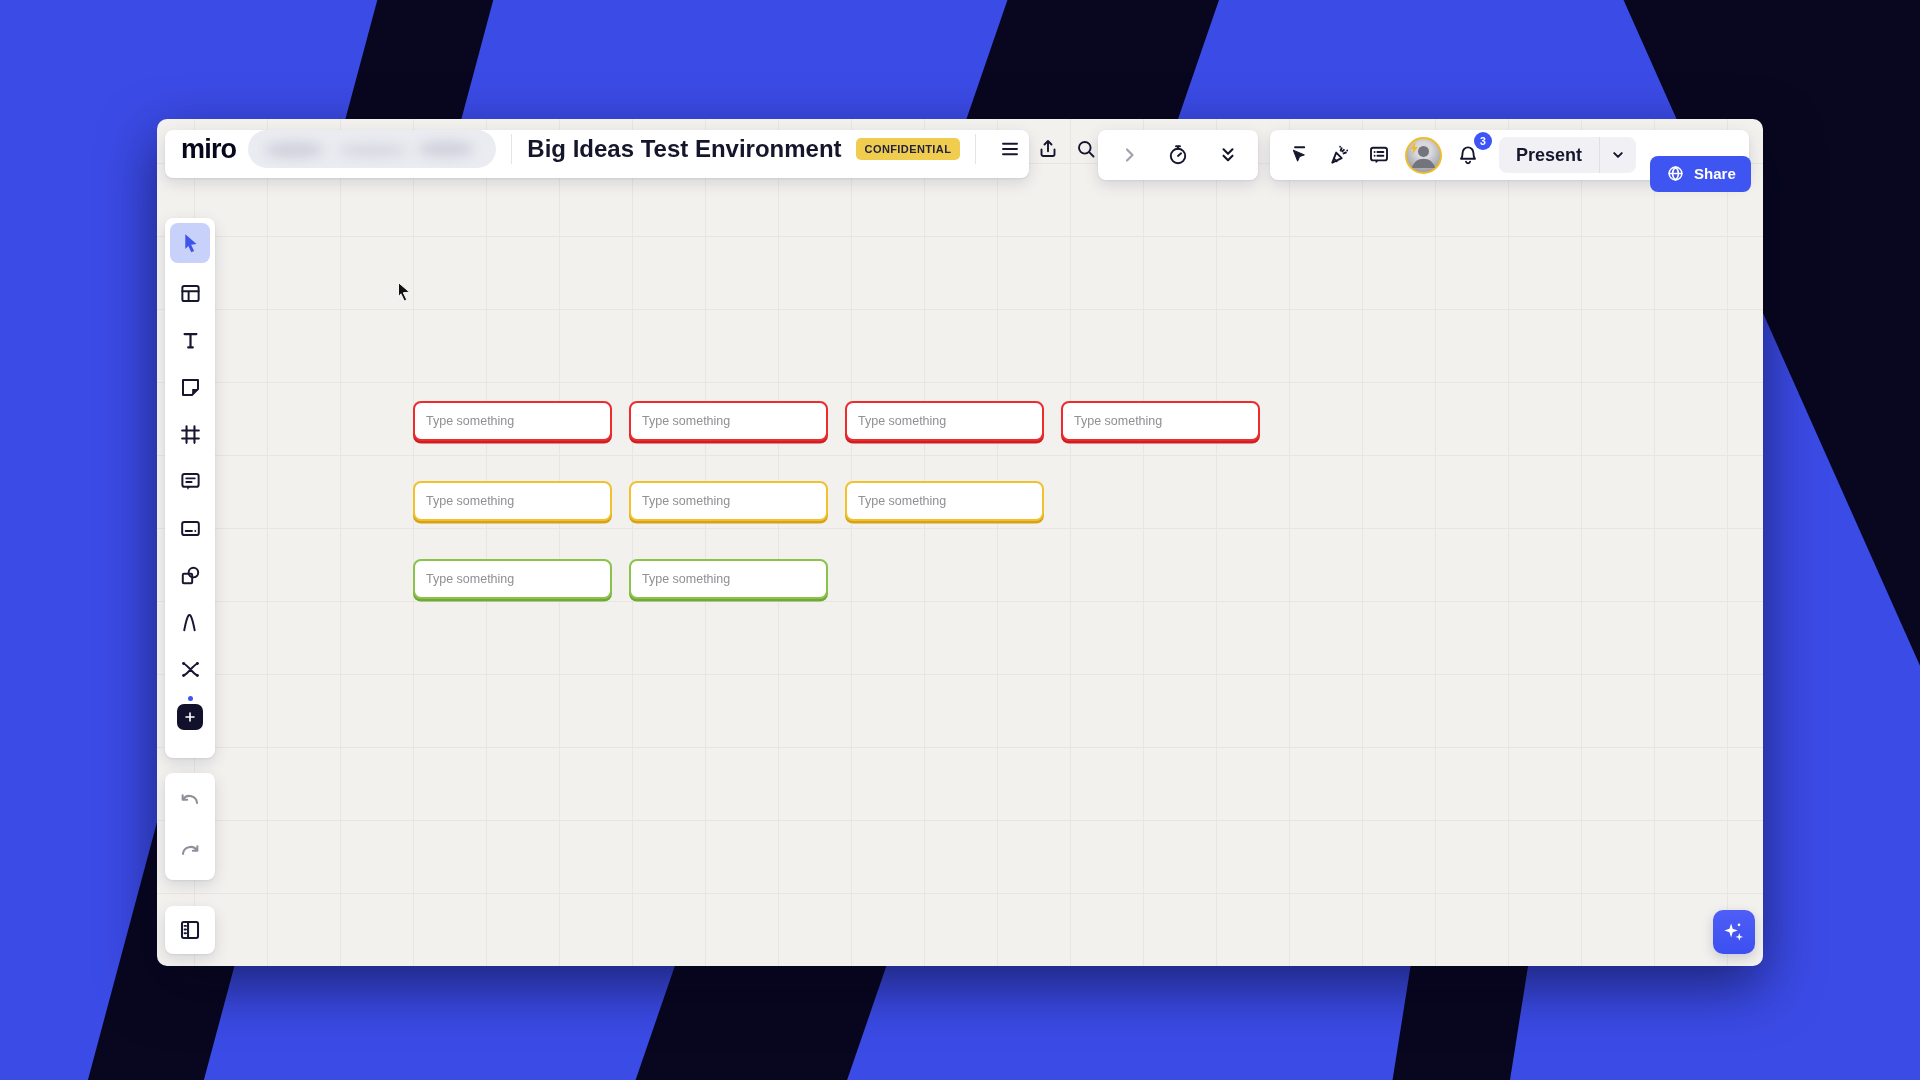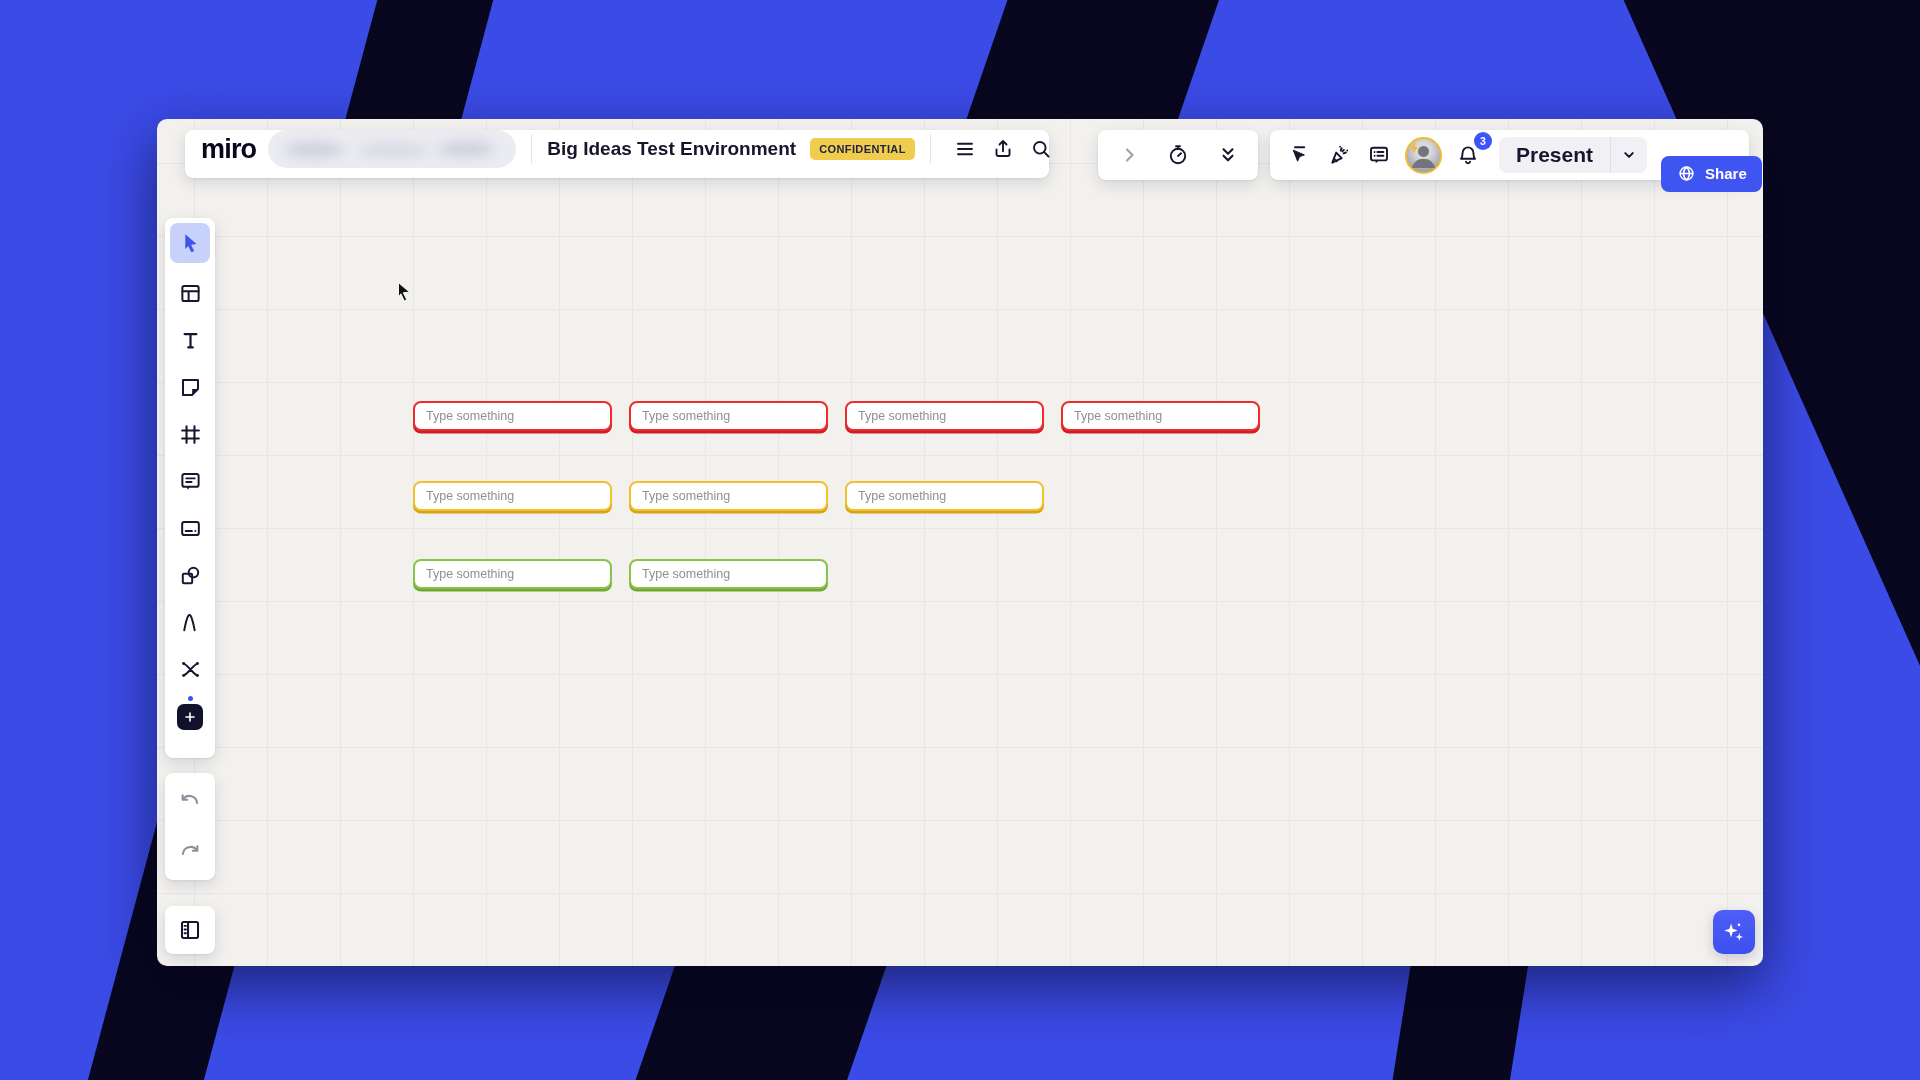--- a/index.html
+++ b/index.html
@@ -23,33 +23,33 @@
             background-image:
               linear-gradient(#e7e6e2 1px, transparent 1px),
               linear-gradient(90deg, #e7e6e2 1px, transparent 1px);
             background-size:73px 73px; background-position:37px 44px; }
 
   
   .card { position:absolute; background:#fff; border-radius:8px;
           box-shadow:0 1px 2px rgba(20,20,60,.08), 0 5px 16px rgba(20,20,60,.12);
           display:flex; align-items:center; }
 
-  .hdr-left  { left:28px;  top:11px; width:864px; height:48px; padding:0 12px 10px 16px; }
+  .hdr-left  { left:8px;  top:11px; width:864px; height:48px; padding:0 12px 10px 16px; }
   .hdr-mid   { left:941px; top:11px; width:160px; height:50px; justify-content:space-evenly; }
   .hdr-right { left:1113px;top:11px; width:479px; height:50px; padding:0 10px; gap:2px; }
 
   .logo { font-size:27px; font-weight:800; letter-spacing:-.8px; color:#07071c; margin-right:12px; }
   .board-pill { position:relative; width:248px; height:38px; border-radius:19px;
                 background:#ebecf1; overflow:hidden; flex:none; }
   .blob { position:absolute; border-radius:50%; filter:blur(6px); opacity:.55; background:#b9bbcc; }
   .blob1 { left:16px; top:12px; width:60px; height:16px; }
   .blob2 { left:90px; top:14px; width:70px; height:13px; background:#c6c8d6; }
   .blob3 { left:170px;top:11px; width:56px; height:16px; }
   .vdiv { width:1px; height:30px; background:#e3e3ea; margin:0 15px; flex:none; }
-  .board-title { font-size:19px; font-weight:600; color:#15152c; white-space:nowrap; }
+  .board-title { font-size:24px; font-weight:600; color:#15152c; white-space:nowrap; }
   .badge { margin-left:14px; background:var(--badge-yellow,#f0cd4f); color:#23233f;
            font-size:11px; font-weight:800; letter-spacing:.4px;
            padding:5px 9px; border-radius:5px; flex:none; }
   .icobtn { width:38px; height:38px; border-radius:6px; display:flex; align-items:center;
             justify-content:center; flex:none; cursor:pointer; }
   .ico { stroke:#16162e; stroke-width:1.9; fill:none; stroke-linecap:round; stroke-linejoin:round; }
   .ico-gray { stroke:#a2a2ae; }
 
   .avatar { position:relative; width:37px; height:37px; border-radius:50%;
             border:2.5px solid #eebd2b; margin:0 5px; flex:none;
@@ -57,21 +57,21 @@
             overflow:visible; }
   .avatar svg { position:absolute; inset:0; border-radius:50%; overflow:hidden; filter:blur(.4px); }
   .bolt { position:absolute; right:-5px; bottom:-6px; width:15px; height:18px; }
   .bell-wrap { position:relative; }
   .bell-badge { position:absolute; top:-4px; right:-5px; min-width:18px; height:18px;
                 border-radius:9px; background:#3d55f7; color:#fff; font-size:10.5px;
                 font-weight:700; display:flex; align-items:center; justify-content:center; }
 
   .present { height:36px; background:#f1f1f5; border-radius:8px; display:flex;
              align-items:center; margin-left:10px; flex:none; cursor:pointer; }
-  .present-label { padding:0 17px; font-size:21px; font-weight:700; color:#16162e; }
+  .present-label { padding:0 17px; font-size:18px; font-weight:700; color:#16162e; }
   .present-sep { width:1px; height:36px; background:#dfdfe7; }
   .present-chev { width:36px; height:36px; display:flex; align-items:center; justify-content:center; }
   .share { height:36px; margin-left:12px; padding:0 15px; background:var(--brand-blue,#3f55f2);
            border-radius:8px; color:#fff; font-size:15px; font-weight:700;
            display:flex; align-items:center; gap:8px; flex:none; cursor:pointer;margin-top:37px; }
   .share .ico { stroke:#fff; stroke-width:1.7; }
 
   
   .toolbar { left:8px; top:99px; width:50px; height:540px; flex-direction:column;
              justify-content:flex-start; padding-top:5px; }
@@ -92,21 +92,21 @@
   .zoom-label { font-size:13.5px; font-weight:700; color:#16162e; }
   .helpbtn { width:30px; height:30px; border-radius:50%; background:#0d0d20; color:#fff;
              font-size:16px; font-weight:700; display:flex; align-items:center;
              justify-content:center; cursor:pointer; }
   .aibtn { position:absolute; left:1556px; top:791px; width:42px; height:44px;
            border-radius:10px; background:linear-gradient(180deg,#4e5ef6,#3c4ff0);
            display:flex; align-items:center; justify-content:center; cursor:pointer;
            box-shadow:0 4px 12px rgba(20,20,60,.18); }
 
   
-  .field { position:absolute; width:199px; height:30px; background:#fff;
+  .field { position:absolute; width:199px; height:40px; background:#fff;
            border:2px solid; border-radius:8px; display:flex; align-items:center;
            padding-left:11px; font-size:12.5px; color:#8f8f94; cursor:text; }
   .f-red    { border-color:var(--field-red,#ef2b2b);    box-shadow:0 2.5px 0 var(--field-red-dark,#cd1f24); }
   .f-yellow { border-color:var(--field-yellow,#f2c12c); box-shadow:0 2.5px 0 var(--field-yellow-dark,#d8a117); }
   .f-green  { border-color:var(--field-green,#8bc34a);  box-shadow:0 2.5px 0 var(--field-green-dark,#72a835); }
 
   .mouse { position:absolute; left:236px; top:161px; width:22px; height:22px; }
 </style>
 </head>
 <body>

